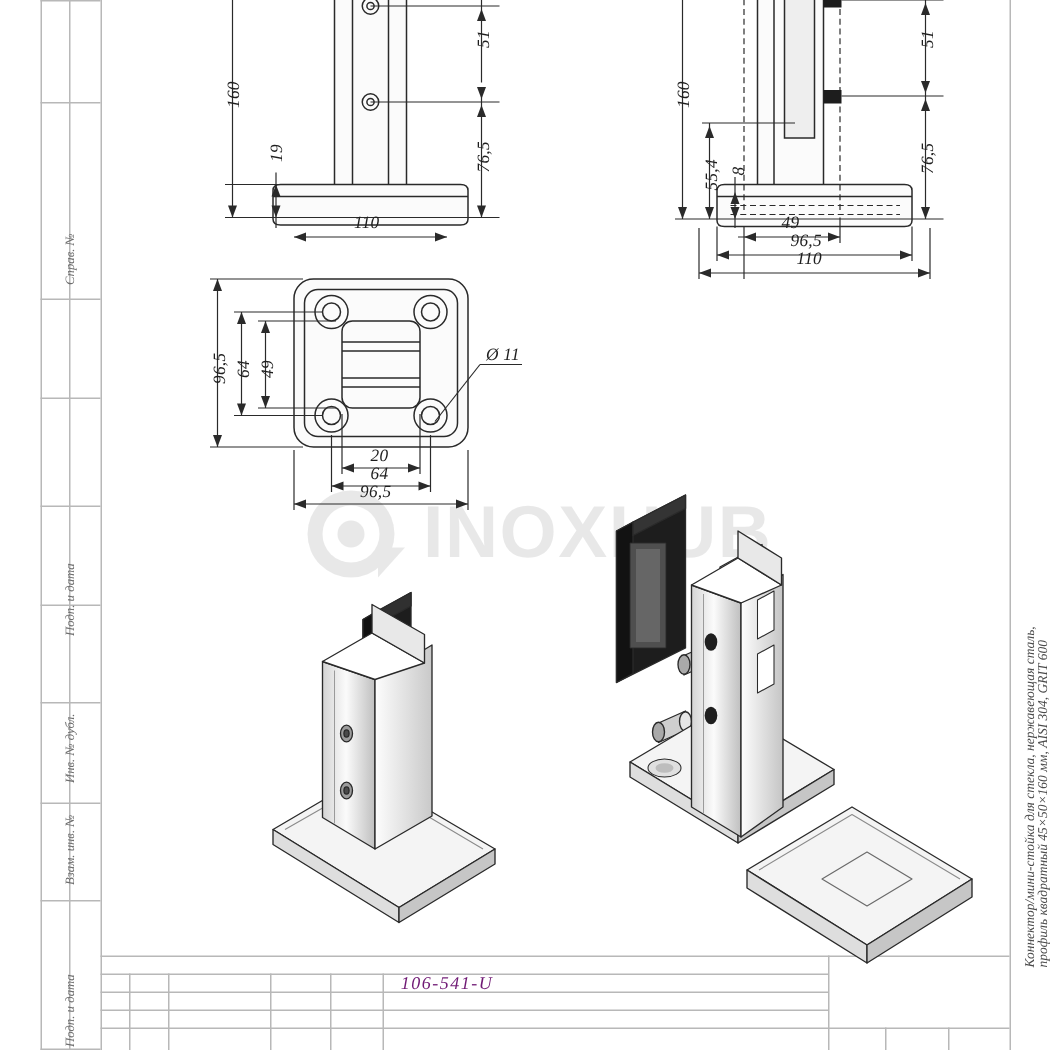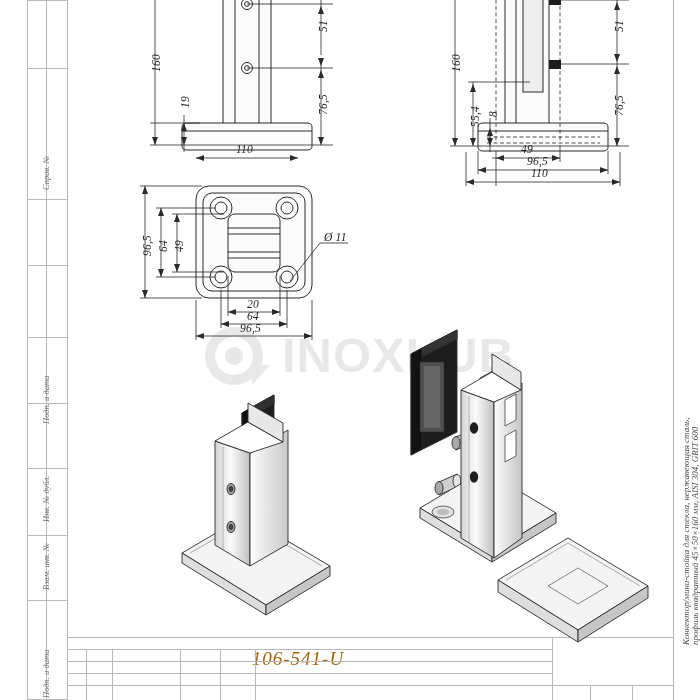--- a/index.html
+++ b/index.html
@@ -12,22 +12,22 @@
   .dim{position:absolute;font-family:"Liberation Serif",serif;font-style:italic;
        font-size:11.5px;color:#1e1e1e;white-space:nowrap;letter-spacing:.2px;}
   .dimR{transform-origin:0 0;transform:rotate(-90deg);}
   .side{position:absolute;font-family:"Liberation Serif",serif;font-style:italic;
         font-size:8.5px;color:#6d6d6d;white-space:nowrap;
         transform-origin:0 0;transform:rotate(-90deg);}
   .sideR{position:absolute;font-family:"Liberation Serif",serif;font-style:italic;
         font-size:9px;color:#4a4a4a;white-space:nowrap;
         transform-origin:0 0;transform:rotate(-90deg);}
   #partno{position:absolute;left:0;top:648px;width:596px;text-align:center;
-          font-family:"Liberation Serif",serif;font-style:italic;font-size:19px;
-          color:#a16207;letter-spacing:1px;}
+          font-family:"Liberation Serif",serif;font-style:italic;font-size:12px;
+          color:#701a75;letter-spacing:1px;}
   #wm{position:absolute;left:200px;top:325px;width:330px;height:62px;
       opacity:.10;pointer-events:none;}
   #wm .wtx{position:absolute;left:82px;top:2px;font-size:49px;font-weight:bold;
            letter-spacing:1px;color:#2b2b2b;font-family:"Liberation Sans",sans-serif;}
   svg{position:absolute;left:0;top:0;overflow:visible;}
 </style>
 </head>
 <body>
 
 <div id="sheet">

